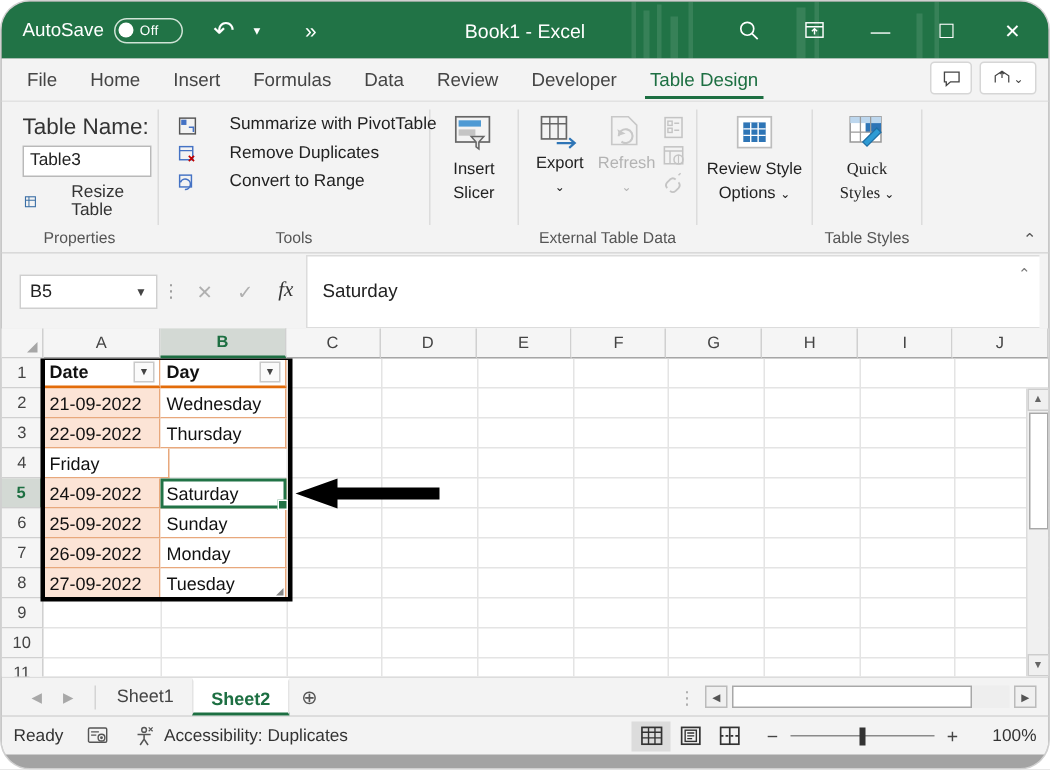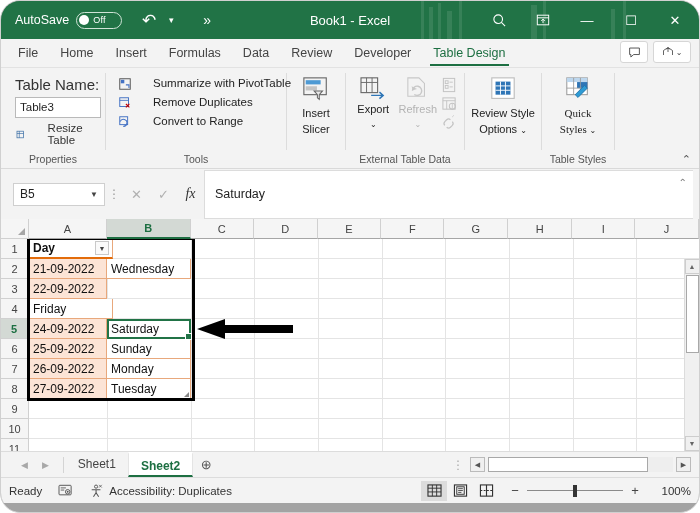--- a/index.html
+++ b/index.html
@@ -551,31 +551,36 @@
         <div class="gridline-h" style="top:79px"></div>
         <div class="gridline-h" style="top:99px"></div>
         <div class="gridline-h" style="top:119px"></div>
         <div class="gridline-h" style="top:139px"></div>
         <div class="gridline-h" style="top:159px"></div>
         <div class="gridline-h" style="top:179px"></div>
         <div class="gridline-h" style="top:199px"></div>
 
         <div class="tbl">
           <div class="tr">
+            <div class="td hdr" style="width:78px">
+              <span>Date</span>
+              <span class="filt">▼</span>
+            </div>
             <div class="td hdr" style="width:84px">
               <span>Day</span>
               <span class="filt">▼</span>
             </div>
           </div>
           <div class="tr">
             <div class="td date" style="width:78px">21-09-2022</div>
             <div class="td day" style="width:84px">Wednesday</div>
           </div>
           <div class="tr">
             <div class="td date" style="width:78px">22-09-2022</div>
+            <div class="td day" style="width:84px">Thursday</div>
           </div>
           <div class="tr">
             <div class="td day" style="width:84px">Friday</div>
           </div>
           <div class="tr">
             <div class="td date" style="width:78px">24-09-2022</div>
             <div class="td day" style="width:84px">Saturday</div>
           </div>
           <div class="tr">
             <div class="td date" style="width:78px">25-09-2022</div>

